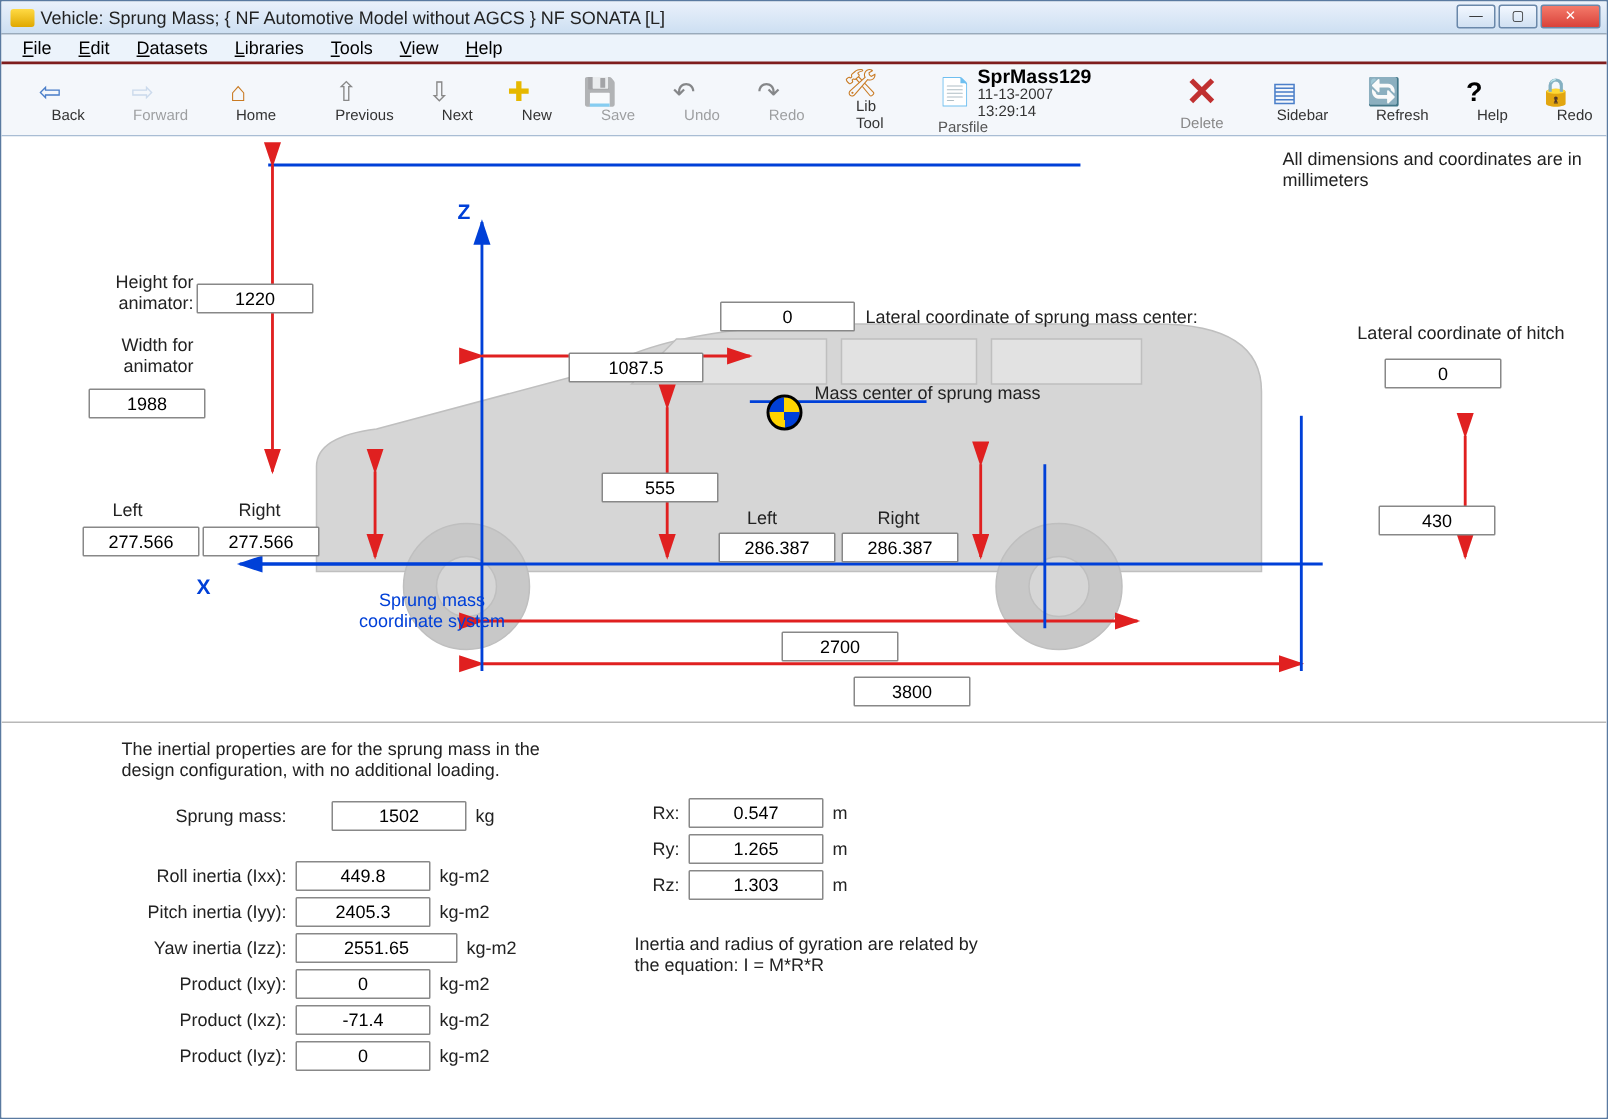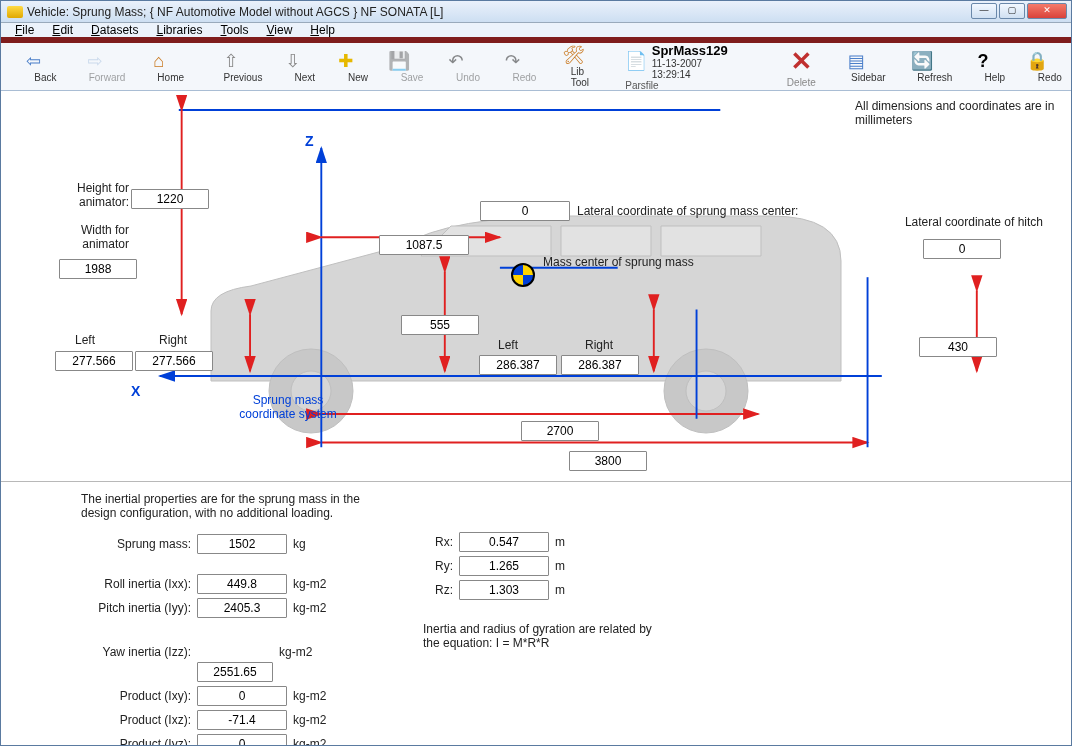--- a/index.html
+++ b/index.html
@@ -50,21 +50,21 @@
       cursor: pointer;
     }
     .win-btn.close {
       background: linear-gradient(#f47a6a,#d9423a);
       color: #fff;
       width: 40px;
     }
     .menubar {
       height: 20px;
       background: #ecf3fb;
-      border-bottom: 6px solid #7f1d1d;
+      border-bottom: 2px solid #7f1d1d;
       display: flex;
       align-items: center;
       padding: 0 6px;
       gap: 2px;
     }
     .menu-item {
       padding: 2px 8px;
       cursor: pointer;
     }
     .menu-item span.u { text-decoration: underline; }
@@ -362,37 +362,37 @@
 
       <div class="blue-text" style="left:222px; top:302px; width:130px; text-align:center;">Sprung mass coordinate system</div>
     </div>
 
     <div class="bottom-area" style="margin-top:10px;">
       <div class="bottom-col" style="width:310px;">
         <div class="intro-text">The inertial properties are for the sprung mass in the design configuration, with no additional loading.</div>
 
         <div class="row">
           <span class="lab">Sprung mass:</span>
-          <input class="field-input" style="width: 90px;" value="1502">
+          <input class="field-input" style="width: 90px; margin-left: 24px;" value="1502">
           <span class="unit">kg</span>
         </div>
         <div style="height:12px"></div>
         <div class="row">
             <span class="lab">Roll inertia (Ixx):</span>
             <input class="field-input" style="width: 90px;" value="449.8">
             <span class="unit">kg-m2</span>
           </div>
         <div class="row">
             <span class="lab">Pitch inertia (Iyy):</span>
             <input class="field-input" style="width: 90px;" value="2405.3">
             <span class="unit">kg-m2</span>
           </div>
         <div class="row">
             <span class="lab">Yaw inertia (Izz):</span>
-            <input class="field-input" style="width: 76px; margin-top: 40px;" value="2551.65">
+            <input class="field-input" style="width: 108px;" value="2551.65">
             <span class="unit">kg-m2</span>
           </div>
         <div class="row">
             <span class="lab">Product (Ixy):</span>
             <input class="field-input" style="width: 90px;" value="0">
             <span class="unit">kg-m2</span>
           </div>
         <div class="row">
             <span class="lab">Product (Ixz):</span>
             <input class="field-input" style="width: 90px;" value="-71.4">

